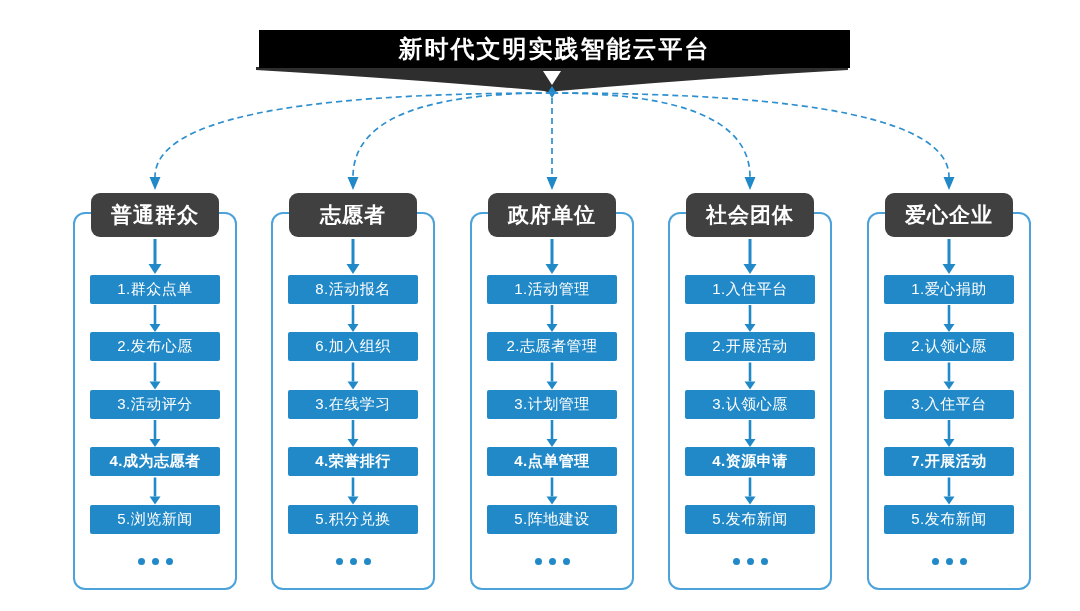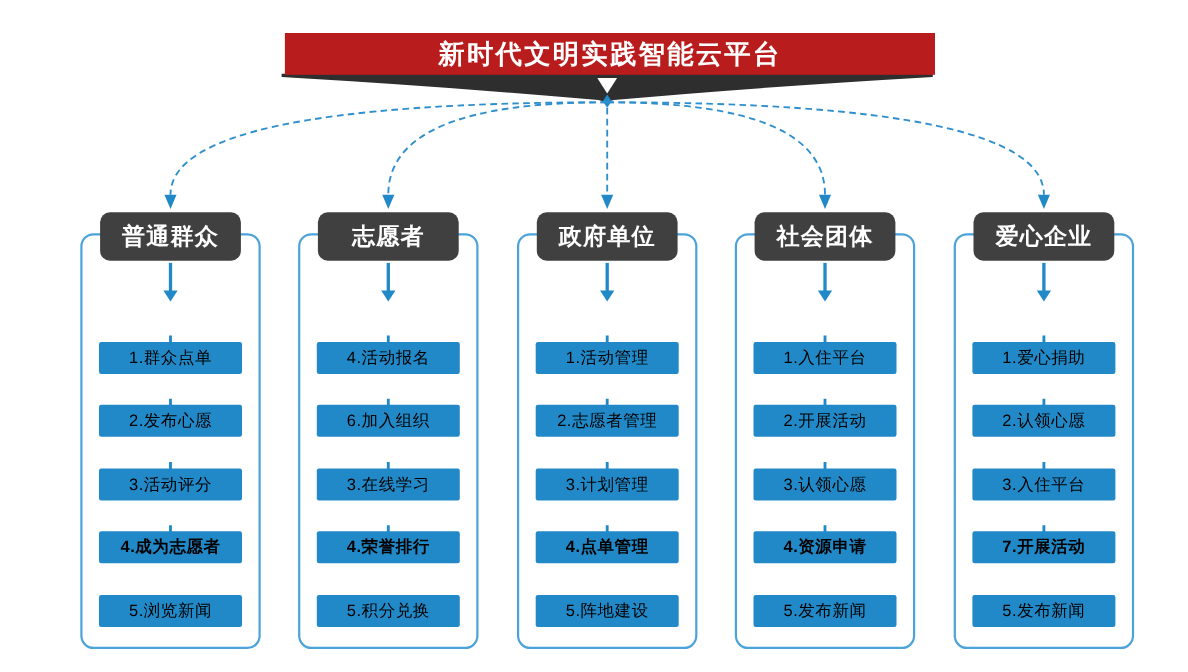--- a/index.html
+++ b/index.html
@@ -3,44 +3,44 @@
 <meta charset="utf-8">
 <style>
   html,body{margin:0;padding:0;background:#ffffff;}
   body{font-family:"Liberation Sans","DejaVu Sans",sans-serif;}
   #stage{position:relative;width:1080px;height:611px;background:#ffffff;overflow:hidden;}
 
   #arrows{position:absolute;left:0;top:0;z-index:1;}
 
   .banner{
     position:absolute;left:259px;top:30px;width:591px;height:38px;
-    background:#b91c1c;color:#ffffff;z-index:3;
+    background:#000000;color:#ffffff;z-index:3;
     display:flex;align-items:center;justify-content:center;
     font-size:24px;font-weight:bold;letter-spacing:2px;
   }
 
   .col{position:absolute;top:186px;width:164px;height:404px;z-index:2;}
   .c0{left:73px;} .c1{left:271px;} .c2{left:470px;} .c3{left:668px;} .c4{left:867px;}
 
   .col .frame{
     position:absolute;left:0;top:26px;width:164px;height:378px;
     border:2px solid #4ba3d9;border-radius:12px;background:transparent;
     box-sizing:border-box;
   }
   .col .head{
     position:absolute;left:18px;top:7px;width:128px;height:44px;
     background:#404040;border-radius:9px;color:#ffffff;
     display:flex;align-items:center;justify-content:center;
     font-size:21px;font-weight:bold;letter-spacing:1px;z-index:2;
   }
   .col .step{
     position:absolute;left:17px;width:130px;height:29px;
-    background:#2189c8;border-radius:2px;color:#000000;
+    background:#2189c8;border-radius:2px;color:#ffffff;
     display:flex;align-items:center;justify-content:center;
-    font-size:15px;letter-spacing:0.5px;z-index:2;margin-top:36px;
+    font-size:15px;letter-spacing:0.5px;z-index:2;
   }
   .s0{top:89px;} .s1{top:146px;} .s2{top:204px;} .s3{top:261px;font-weight:bold;} .s4{top:319px;}
 
   .dots{
     position:absolute;left:0;top:366px;width:164px;height:18px;
     display:flex;align-items:center;justify-content:center;gap:7px;
   }
   .dots i{display:block;width:7px;height:7px;border-radius:50%;background:#2189c8;}
 </style>
 </head>
@@ -130,21 +130,21 @@
     <div class="dots">
         <i></i>
         <i></i>
         <i></i>
       </div>
   </div>
 
   <div class="col c1">
     <div class="frame"></div>
     <div class="head">志愿者</div>
-    <div class="step s0">4.活动报名</div>
+    <div class="step s0">8.活动报名</div>
     <div class="step s1">6.加入组织</div>
     <div class="step s2">3.在线学习</div>
     <div class="step s3">4.荣誉排行</div>
     <div class="step s4">5.积分兑换</div>
     <div class="dots">
         <i></i>
         <i></i>
         <i></i>
       </div>
   </div>

